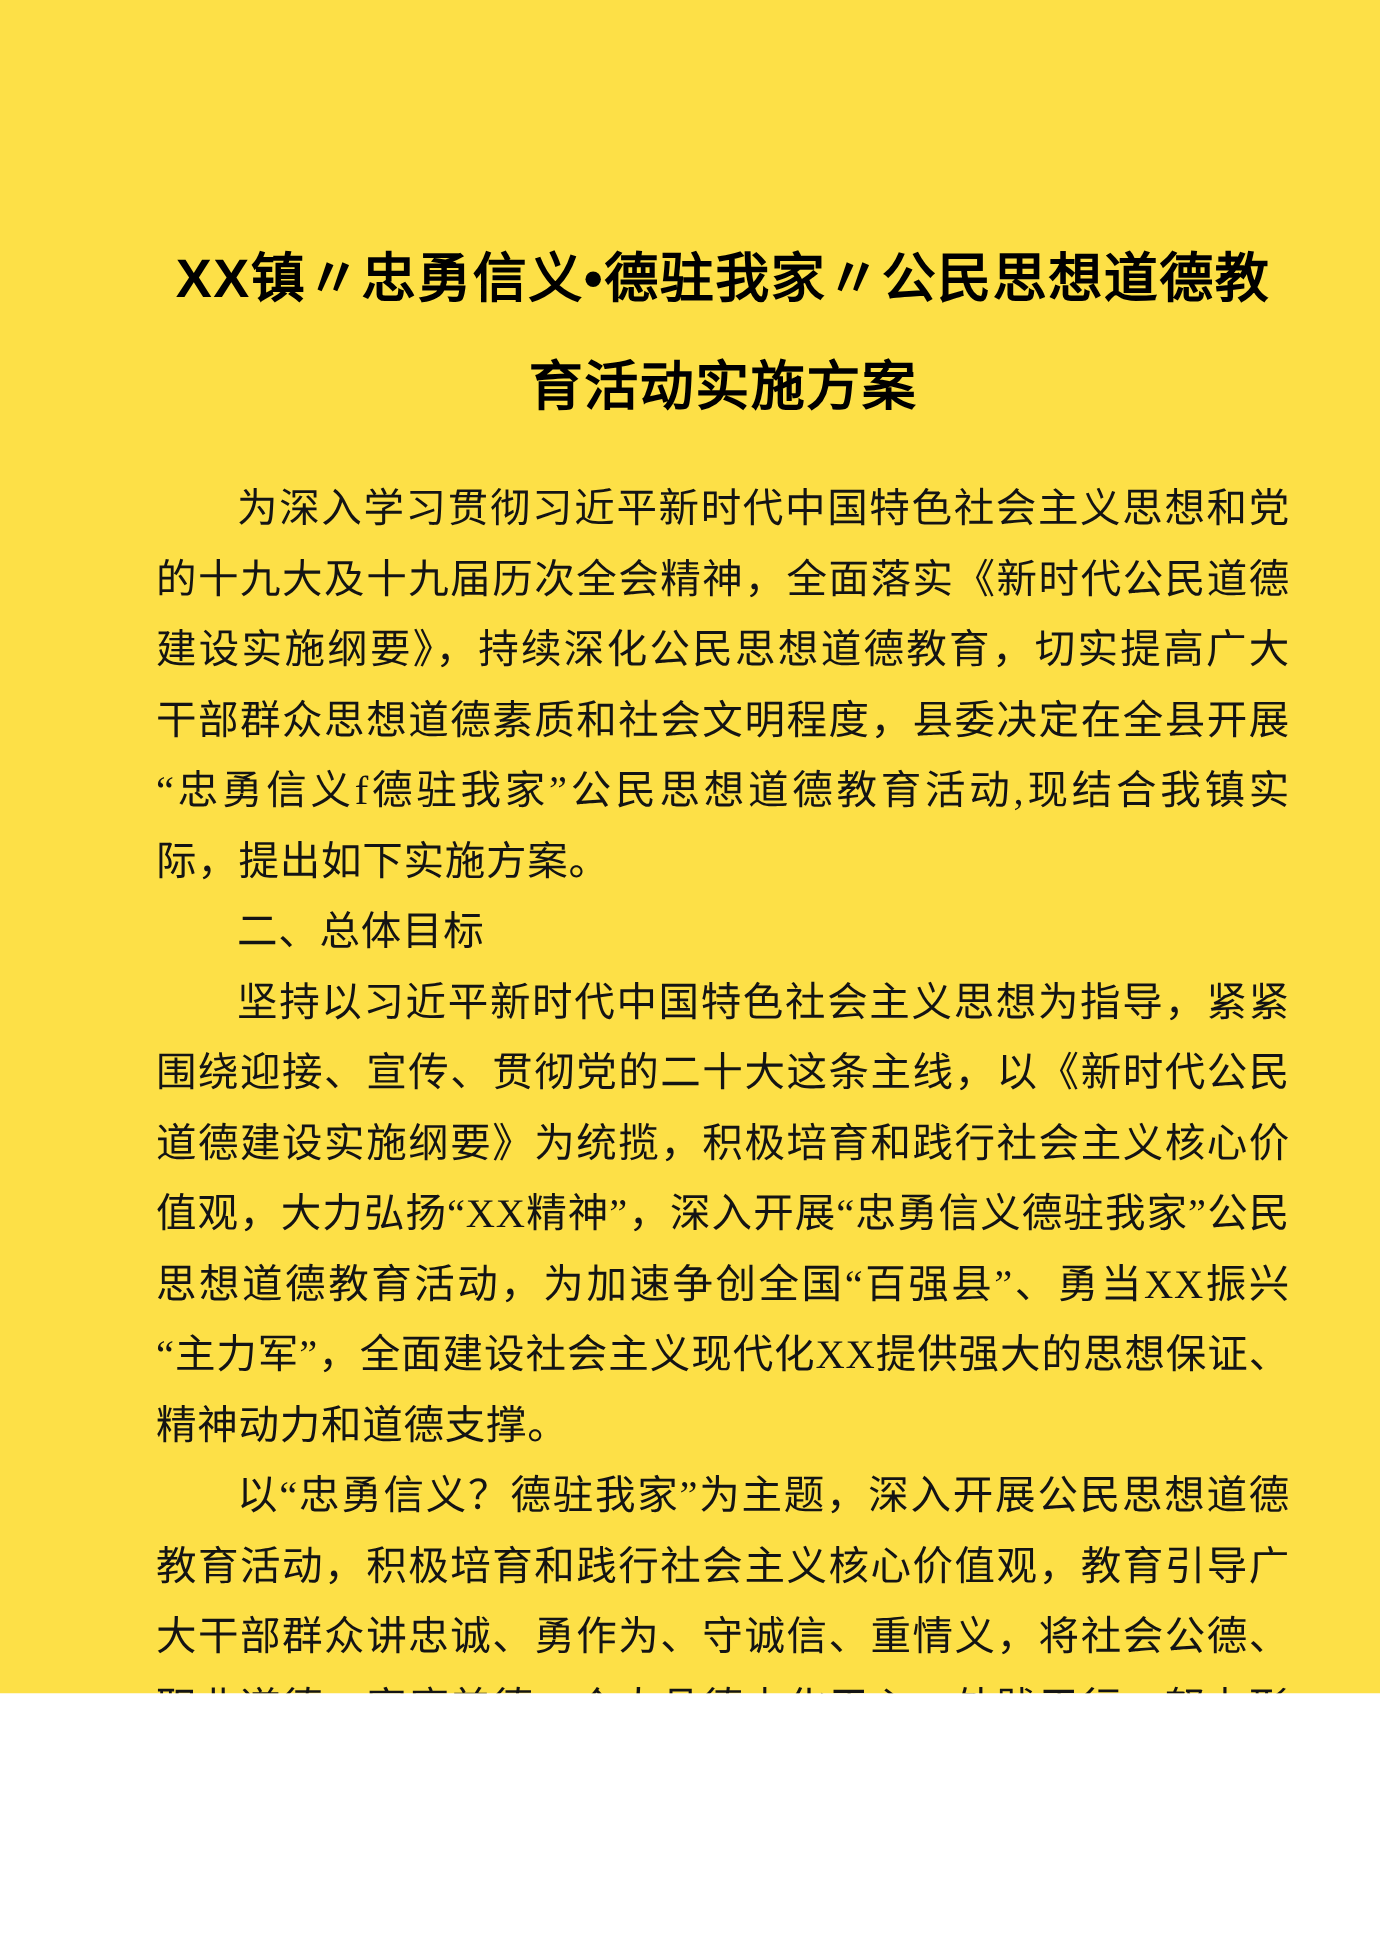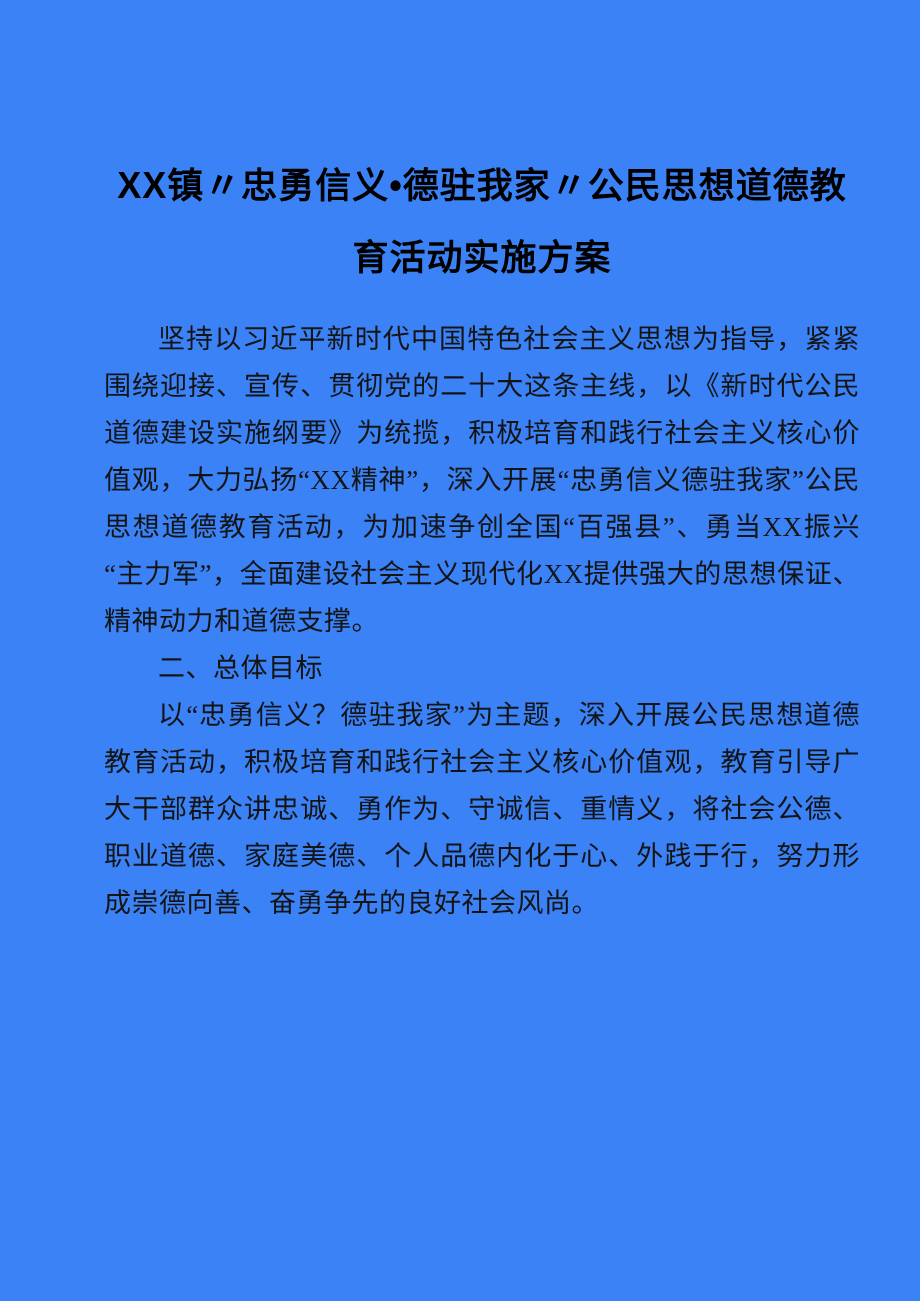--- a/index.html
+++ b/index.html
@@ -3,23 +3,23 @@
 <meta charset="utf-8">
 <style>
   html, body {
     margin: 0;
     padding: 0;
     background: #ffffff;
   }
   .page {
     position: relative;
     width: 920px;
-    height: 1301px;
+    height: 1129px;
     margin: 0 auto;
-    background: #3b82f6;
+    background: #fde047;
     box-sizing: border-box;
     padding: 150px 60px 0 104px;
     overflow: hidden;
     color: #000000;
   }
   .doc-title {
     font-family: "Liberation Sans", "DejaVu Sans", sans-serif;
     font-weight: 700;
     font-size: 36px;
     line-height: 72px;
@@ -41,21 +41,22 @@
     margin: 0;
   }
 </style>
 </head>
 <body>
 
 <div class="page">
   <h1 class="doc-title">XX镇〃忠勇信义•德驻我家〃公民思想道德教育活动实施方案</h1>
 
   <div class="doc-body">
+    <p>为深入学习贯彻习近平新时代中国特色社会主义思想和党的十九大及十九届历次全会精神，全面落实《新时代公民道德建设实施纲要》，持续深化公民思想道德教育，切实提高广大干部群众思想道德素质和社会文明程度，县委决定在全县开展“忠勇信义f德驻我家”公民思想道德教育活动,现结合我镇实际，提出如下实施方案。</p>
 
 
+    <p>二、总体目标</p>
+
     <p>坚持以习近平新时代中国特色社会主义思想为指导，紧紧围绕迎接、宣传、贯彻党的二十大这条主线，以《新时代公民道德建设实施纲要》为统揽，积极培育和践行社会主义核心价值观，大力弘扬“XX精神”，深入开展“忠勇信义德驻我家”公民思想道德教育活动，为加速争创全国“百强县”、勇当XX振兴“主力军”，全面建设社会主义现代化XX提供强大的思想保证、精神动力和道德支撑。</p>
-
-    <p>二、总体目标</p>
 
     <p>以“忠勇信义？德驻我家”为主题，深入开展公民思想道德教育活动，积极培育和践行社会主义核心价值观，教育引导广大干部群众讲忠诚、勇作为、守诚信、重情义，将社会公德、职业道德、家庭美德、个人品德内化于心、外践于行，努力形成崇德向善、奋勇争先的良好社会风尚。</p>
   </div>
 </div>
 
 </body></html>

